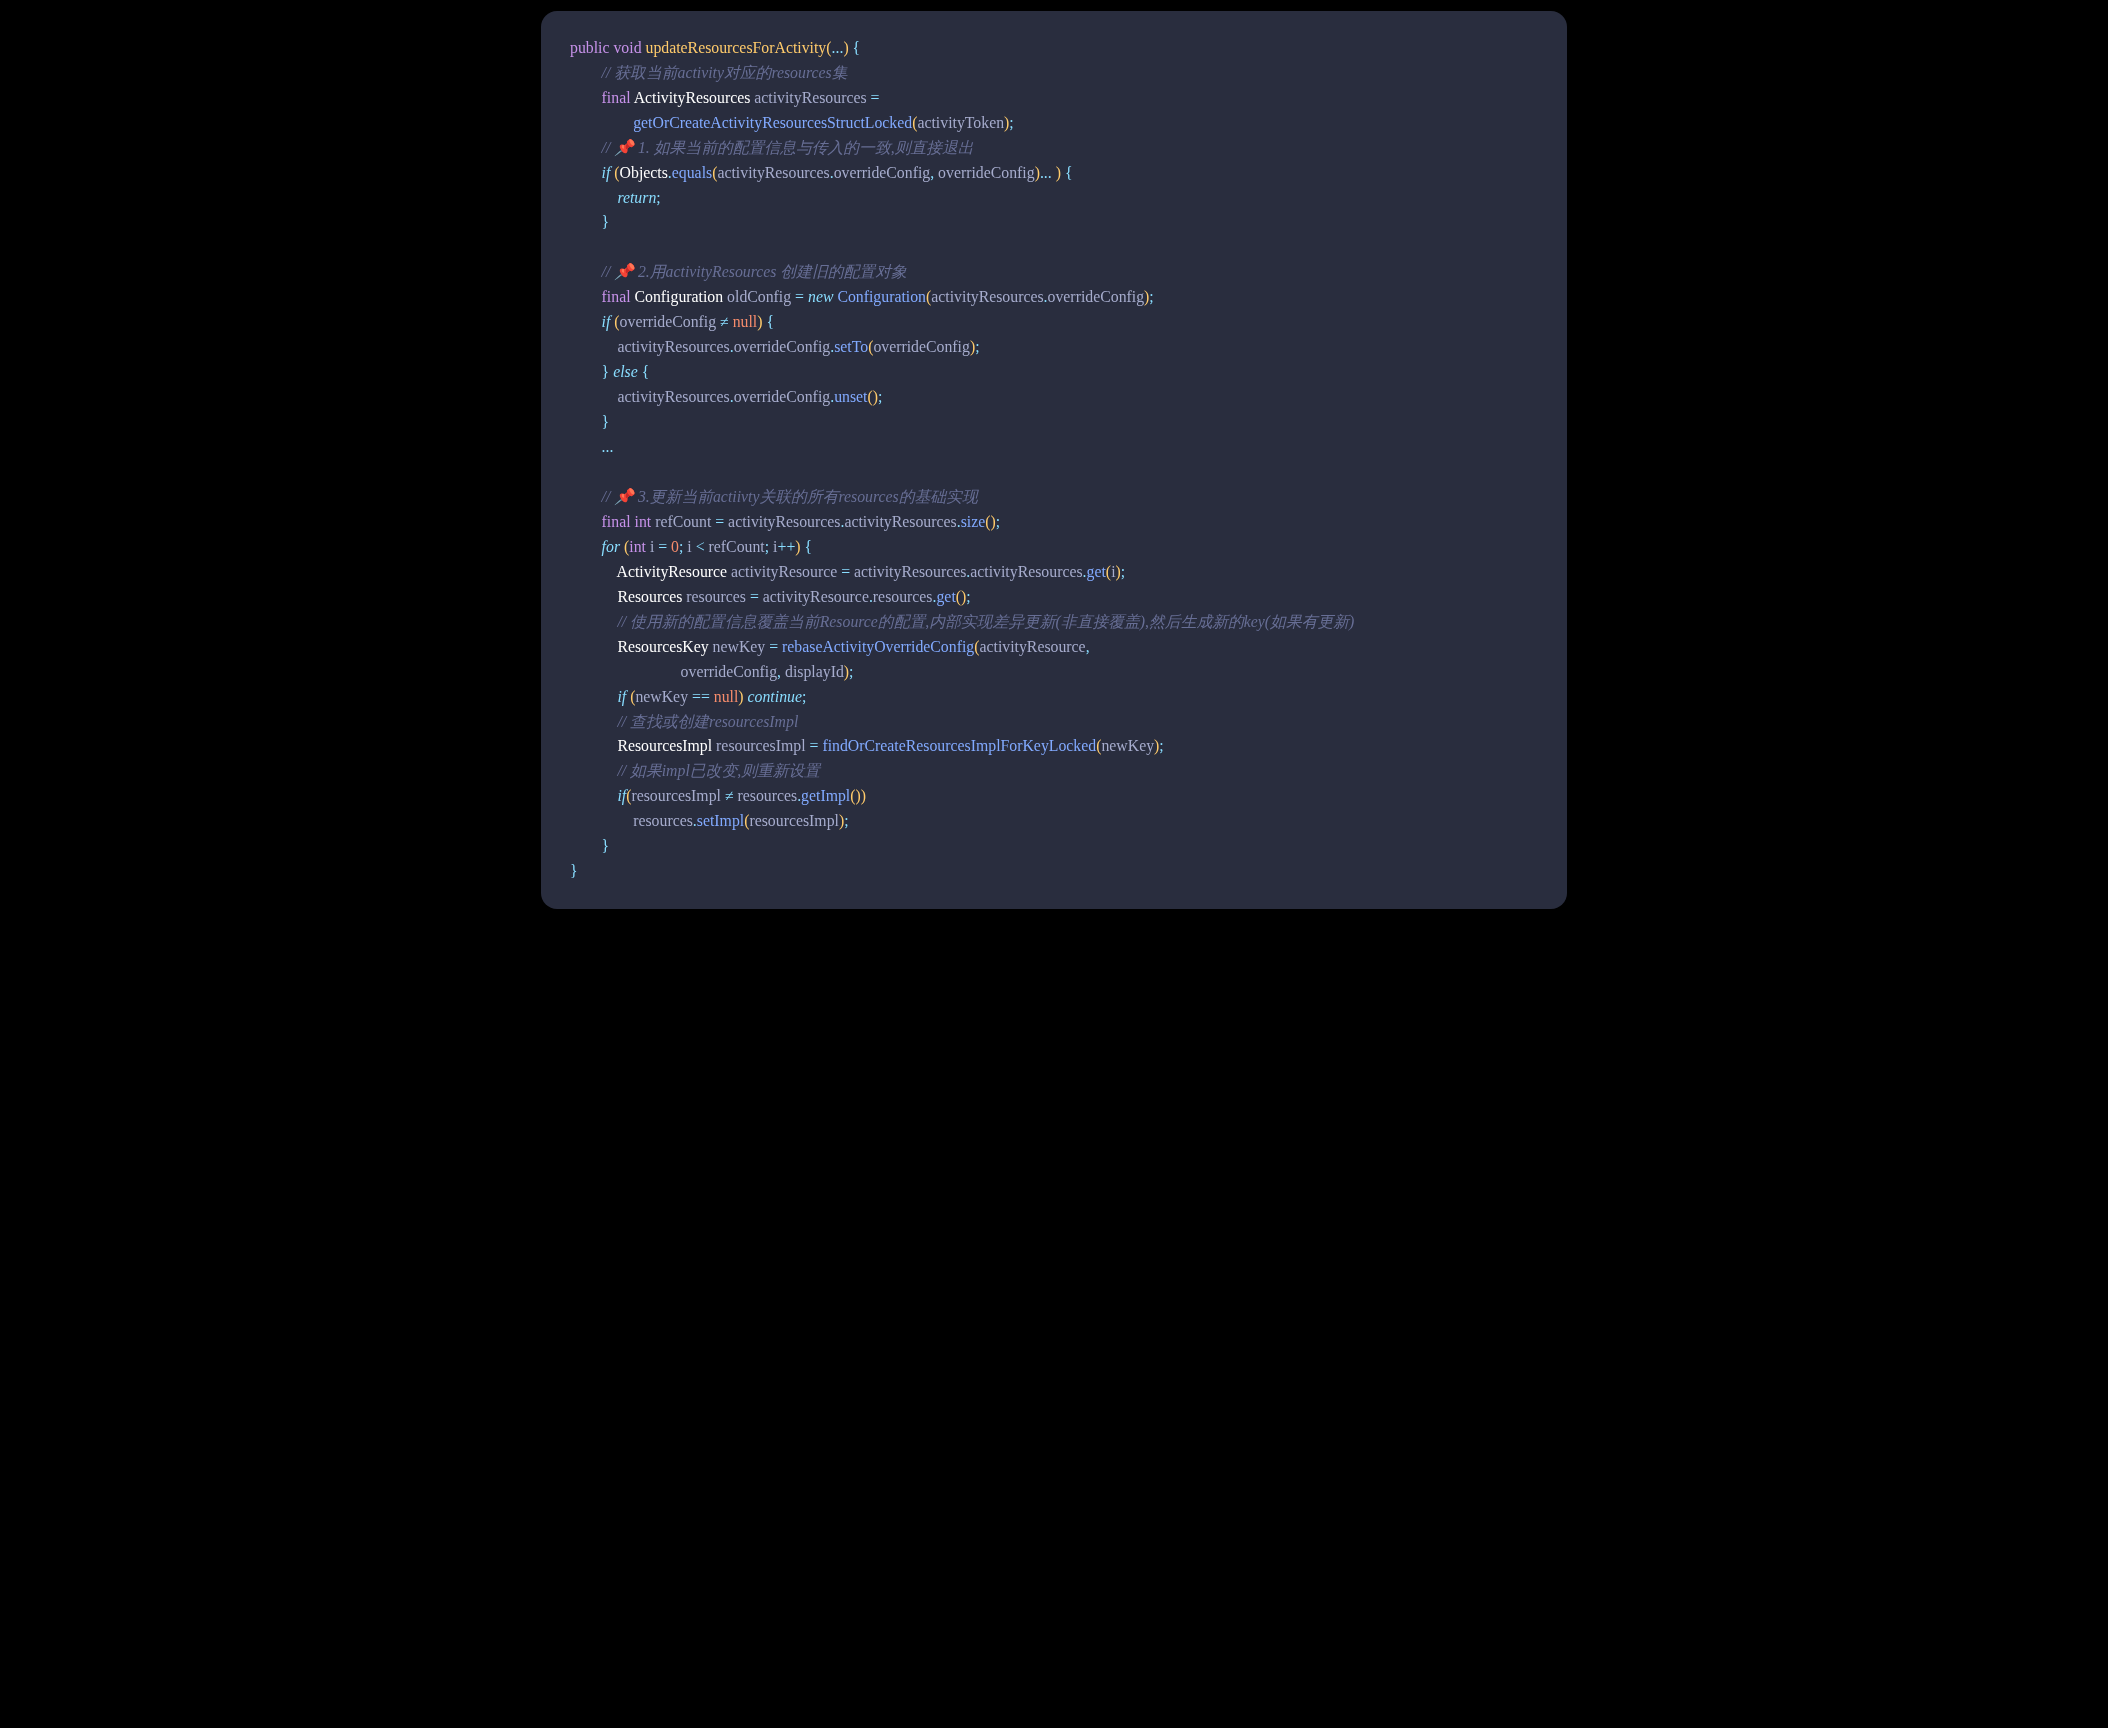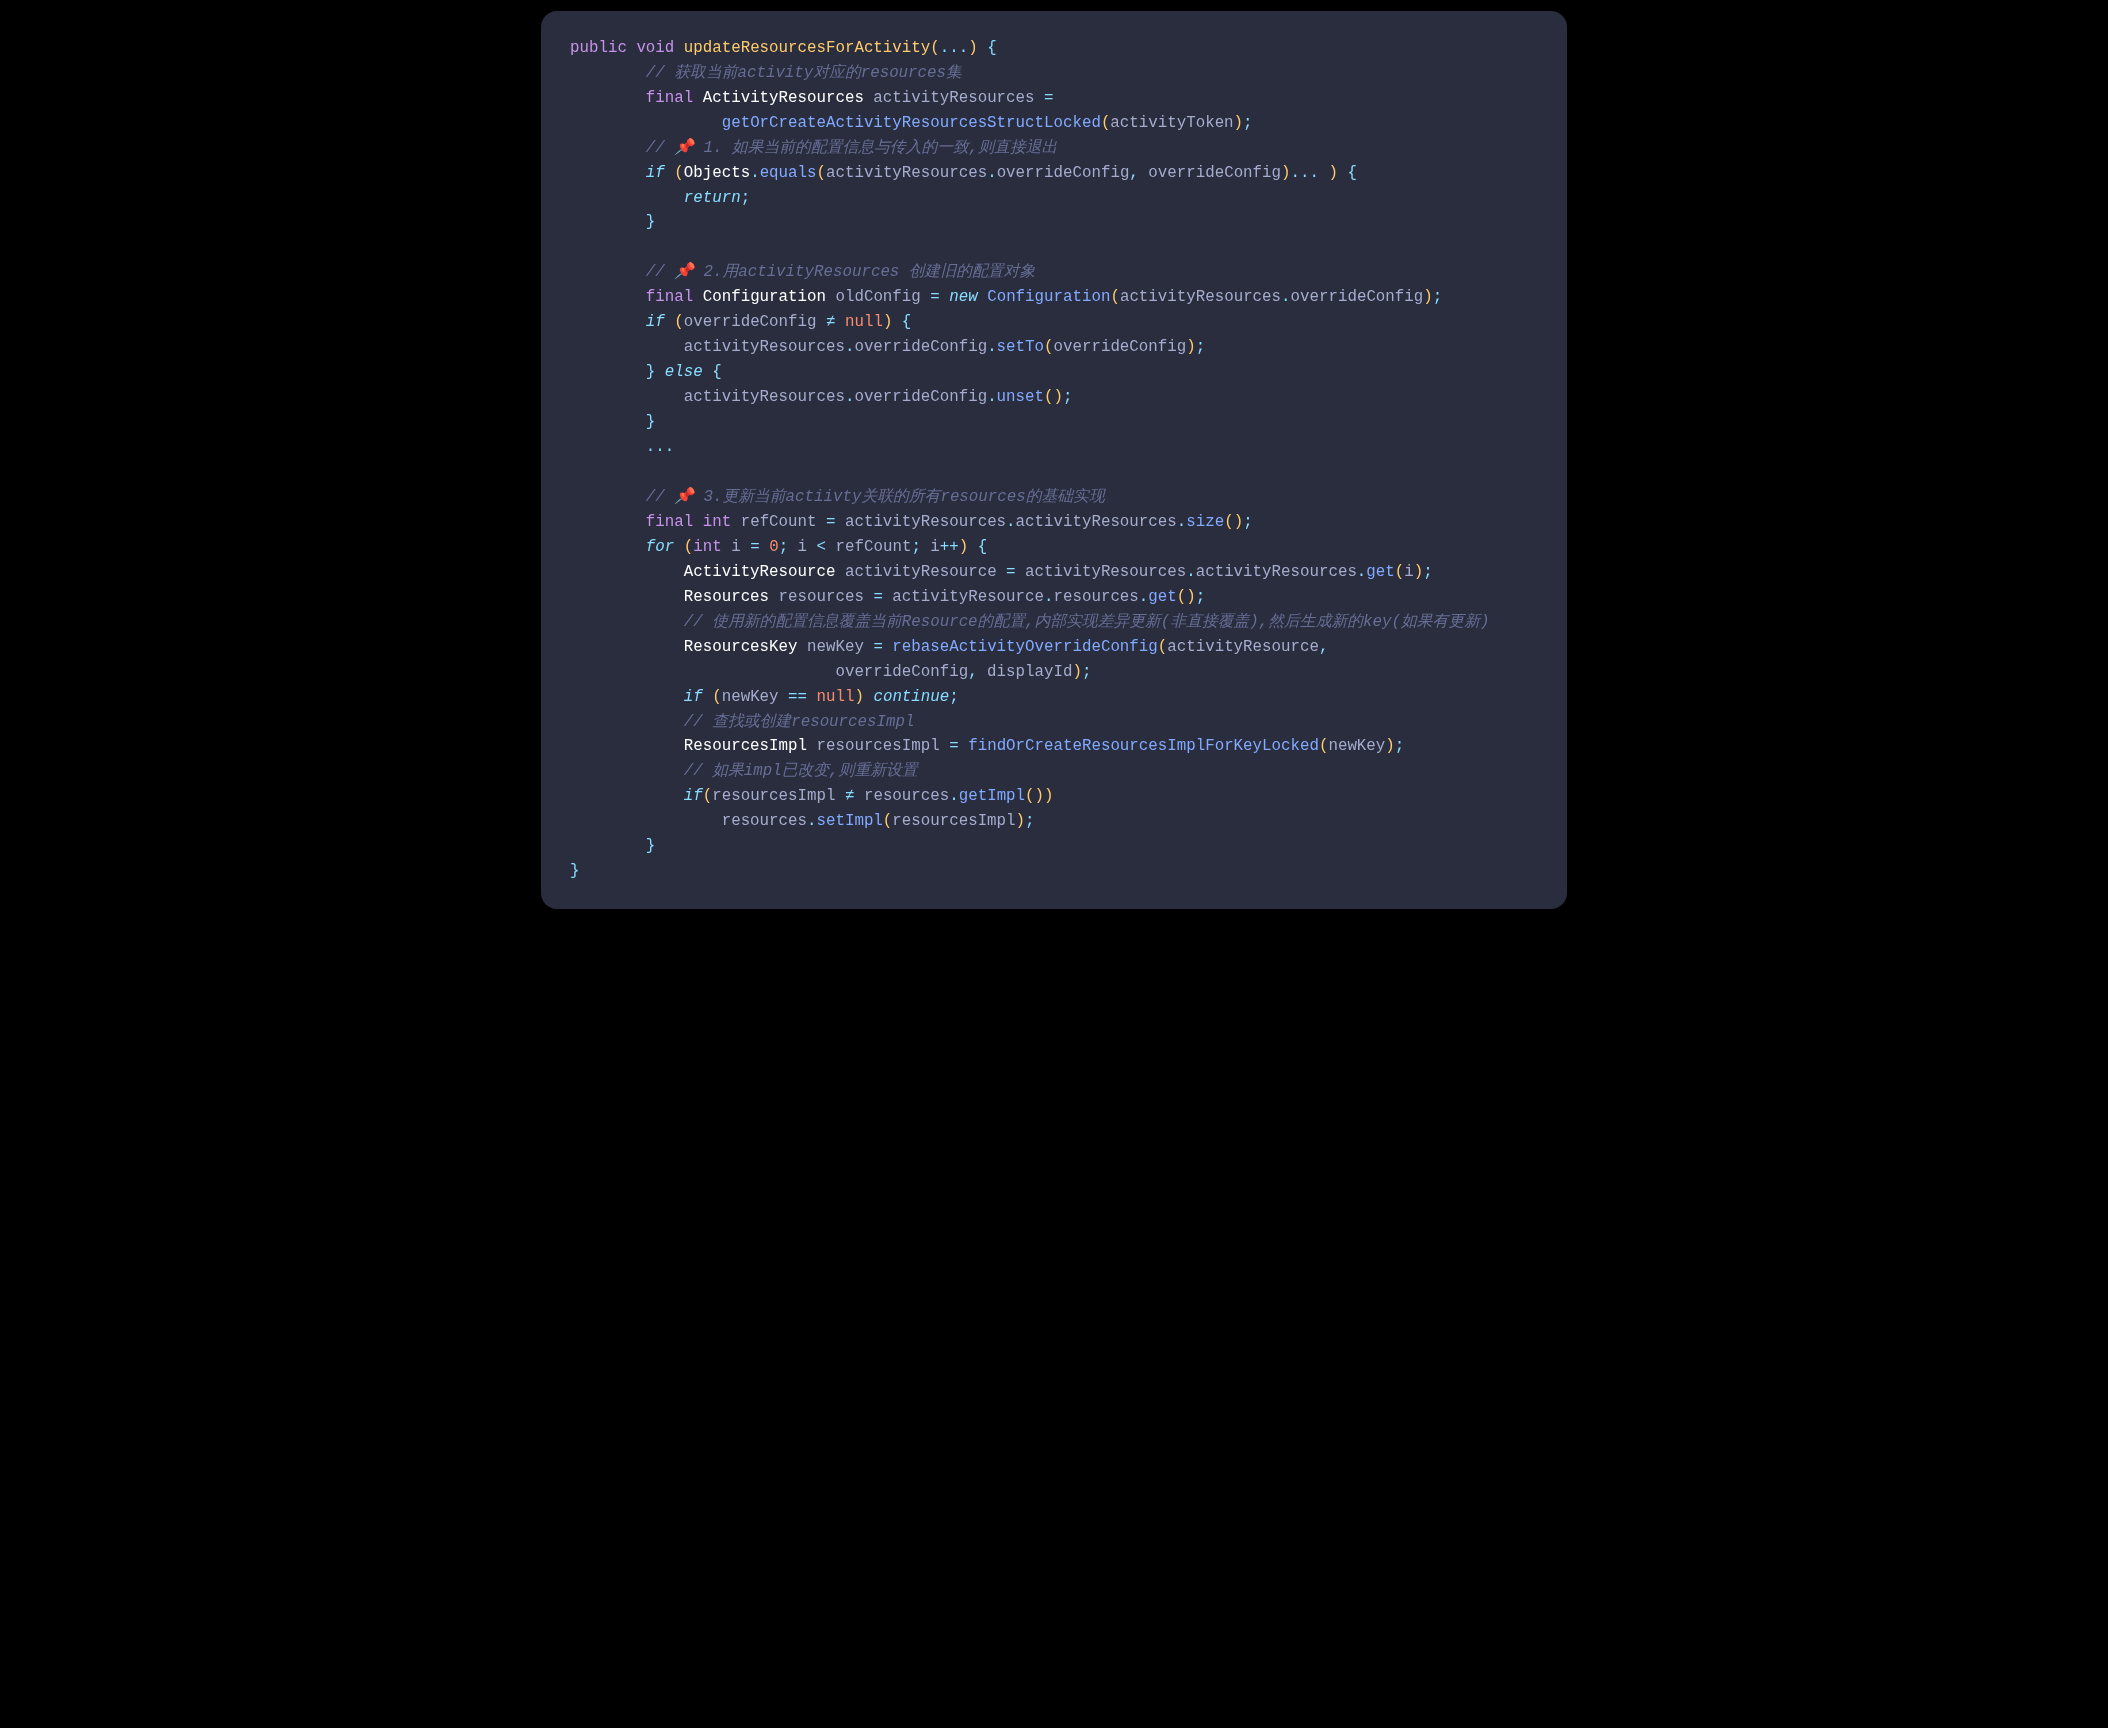--- a/index.html
+++ b/index.html
@@ -17,21 +17,21 @@
     border-radius: 16px;
     padding: 25px 29px;
     margin: 10.8px;
     width: 1026px;
     box-sizing: border-box;
     overflow-x: auto;
   }
   pre {
     margin: 0;
     white-space: pre;
-    font-family: Liberation Mono, monospace;
+    font-family: Liberation Serif, serif;
     font-size: 15.8px;
     line-height: 1.58;
     color: #a6accd;
   }
   .kw-public   { color: #c792ea; }
   .kw-void     { color: #c792ea; }
   .kw-final    { color: #c792ea; }
   .kw-if       { color: #89ddff; font-style: italic; }
   .kw-else     { color: #89ddff; font-style: italic; }
   .kw-return   { color: #89ddff; font-style: italic; }

